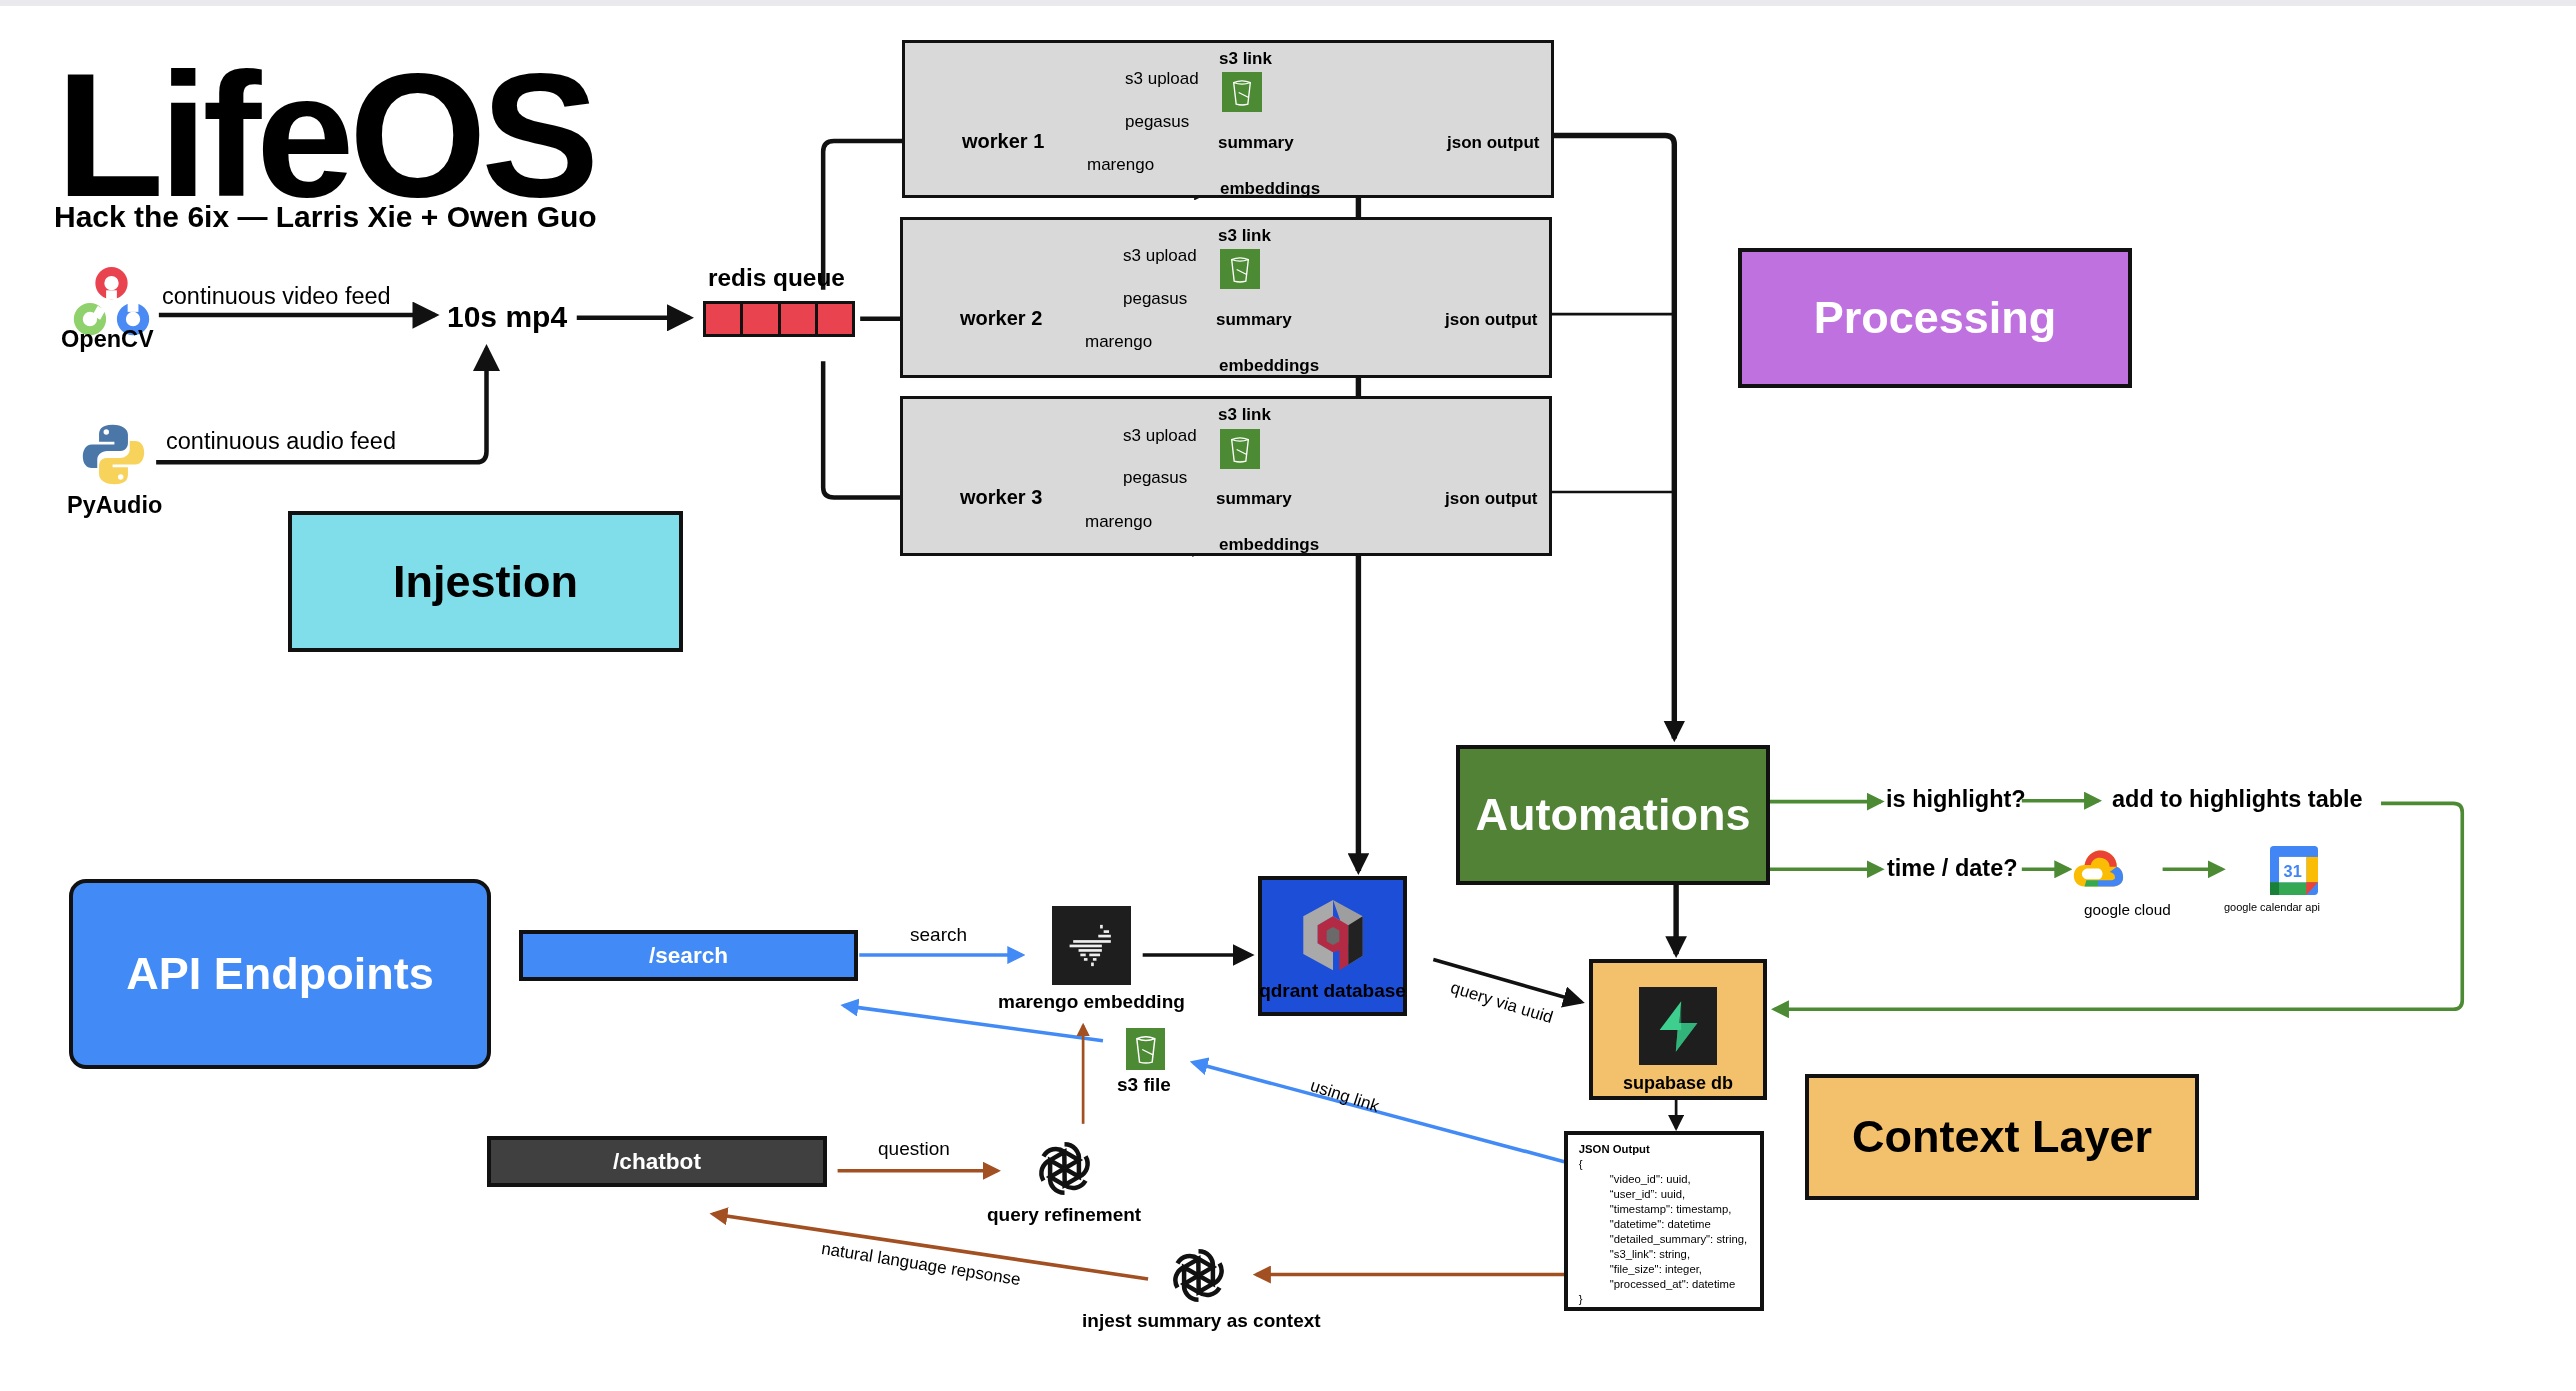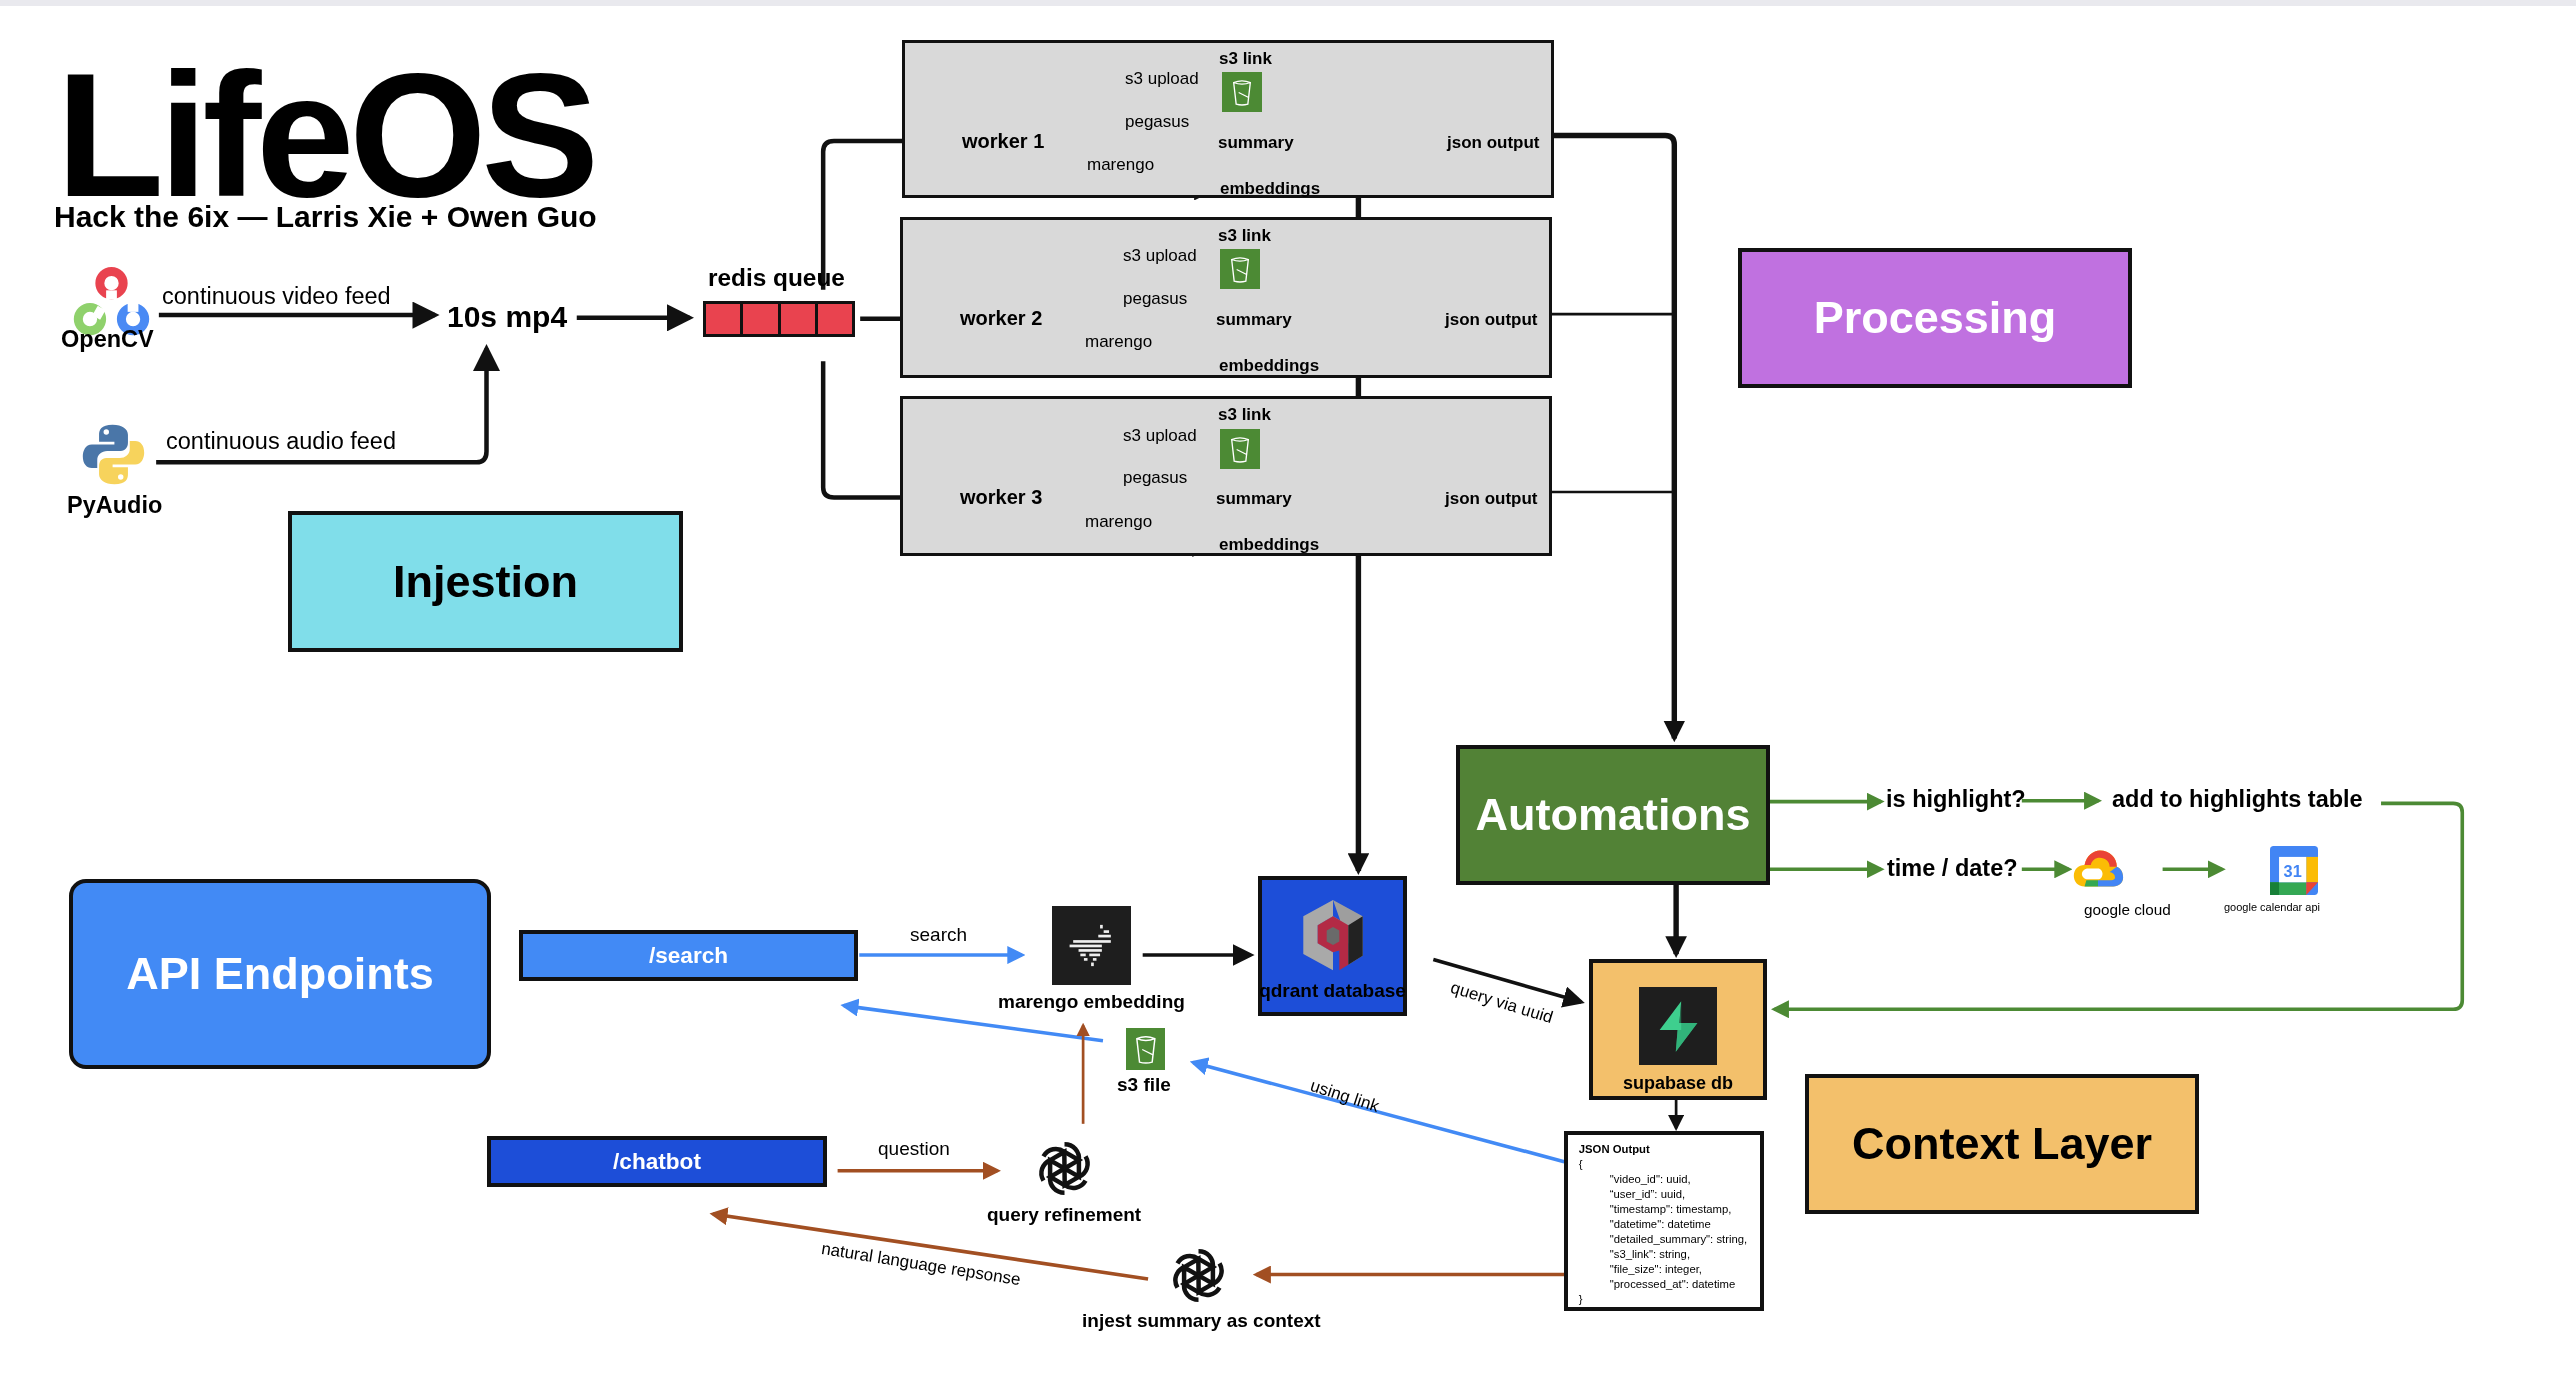--- a/index.html
+++ b/index.html
@@ -267,32 +267,32 @@
       <div class="jl">"timestamp": timestamp,</div>
       <div class="jl">"datetime": datetime</div>
       <div class="jl">"detailed_summary": string,</div>
       <div class="jl">"s3_link": string,</div>
       <div class="jl">"file_size": integer,</div>
       <div class="jl">"processed_at": datetime</div>
     </div>
   <div>}</div>
 </div>
 
-<div class="box" style="left:1805px;top:1074px;width:394px;height:140px;background:#f3c06b;">
+<div class="box" style="left:1805px;top:1074px;width:394px;height:126px;background:#f3c06b;">
   <span class="bigbox-label" style="font-size:45px;">Context Layer</span>
 </div>
 
 <div class="box" style="left:69px;top:879px;width:422px;height:190px;background:#428af5;border-radius:17px;">
   <span class="bigbox-label" style="font-size:45px;color:#fff;">API Endpoints</span>
 </div>
 
 <div class="box endpoint" style="left:519px;top:930px;width:339px;height:51px;background:#428af5;">
   <span>/search</span>
 </div>
-<div class="box endpoint" style="left:487px;top:1136px;width:340px;height:51px;background:#1d4ed8;">
+<div class="box endpoint" style="left:487px;top:1136px;width:340px;height:51px;background:#404040;">
   <span>/chatbot</span>
 </div>
 
 <div class="abs sm" style="left:910px;top:924px;font-size:19px;">search</div>
 
 <div class="icon" style="left:1052px;top:906px;width:79px;height:79px;background:#1e1e1e;display:flex;align-items:center;justify-content:center;">
   <svg width="52" height="45" viewBox="0 0 58 50">
     <g fill="#eee">
       <rect x="38" y="2" width="3" height="4"></rect>
         <rect x="42" y="8" width="6" height="3"></rect>

